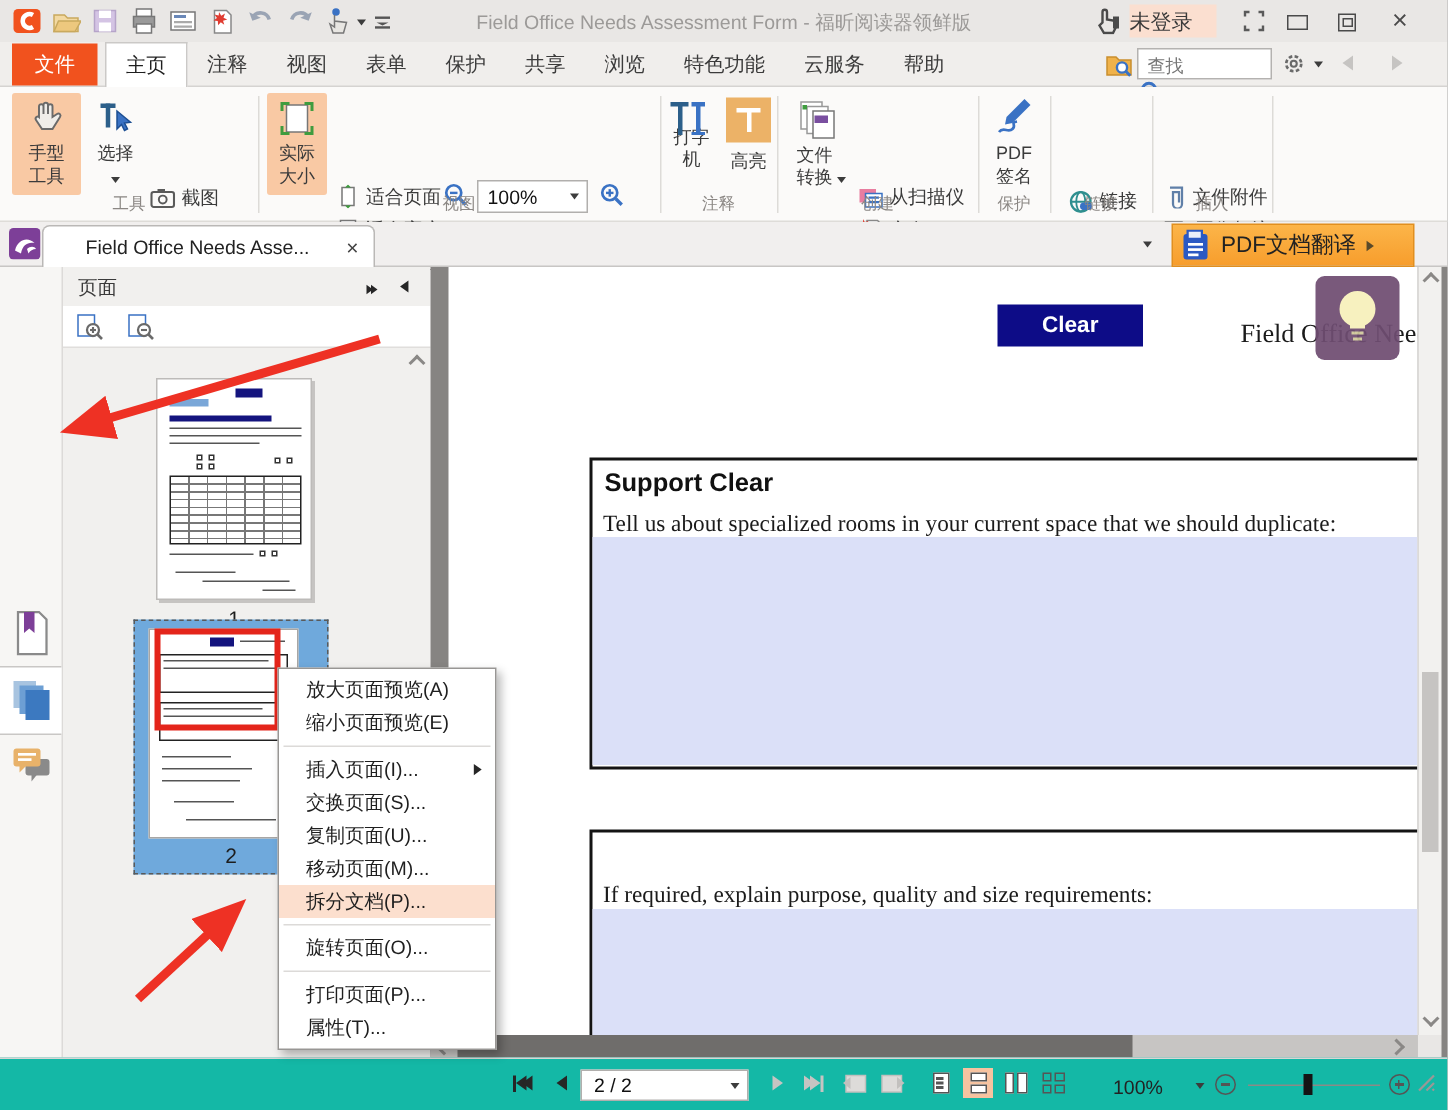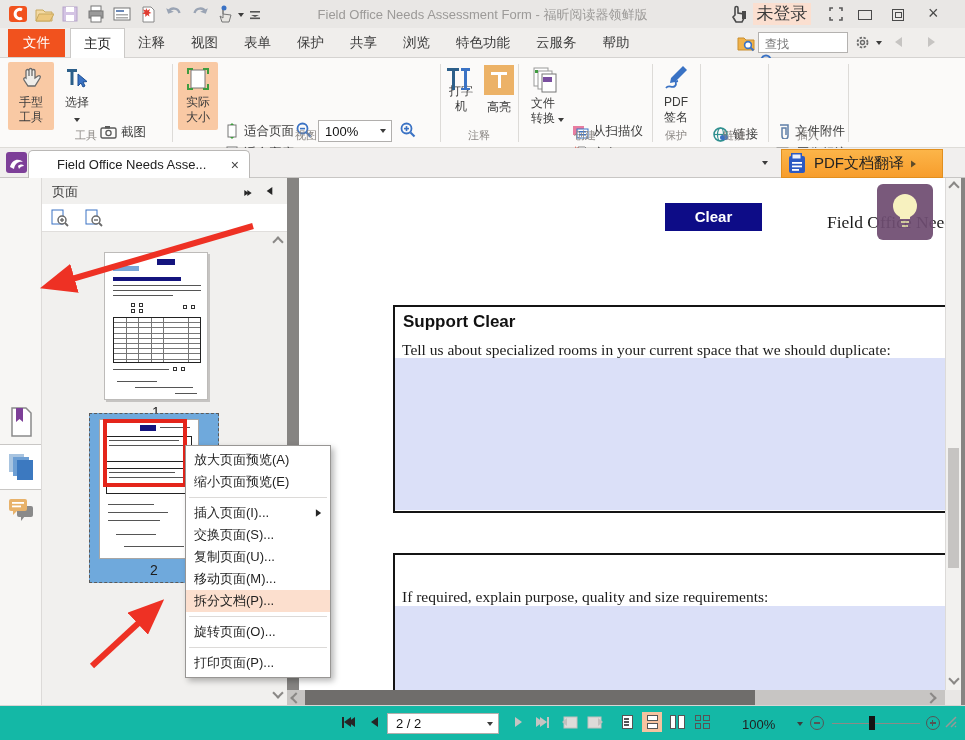--- a/index.html
+++ b/index.html
@@ -14,21 +14,21 @@
   .trg{border-width:5px 0 5px 7px;border-left-color:#c6c4c2}
   .tlg{border-width:5px 7px 5px 0;border-right-color:#c6c4c2}
   .chv{width:6px;height:6px;border:solid #8a8886;border-width:0 2px 2px 0;display:inline-block}
   .chv.up{transform:rotate(-135deg)} .chv.down{transform:rotate(45deg)}
   .chv.left{transform:rotate(135deg)} .chv.right{transform:rotate(-45deg)}
   
   .titlebar{left:0;top:0;width:965px;height:28px;background:#e9e7e5}
   .title-text{left:0;right:0;top:6px;text-align:center;color:#9c9a98;font-size:13px}
   .qicon{top:4px;width:20px;height:20px}
   .login{left:753px;top:3px;width:58px;height:22px;background:#fbdfd0;color:#3a3a3a;
-         text-align:center;line-height:22px;font-size:17px}
+         text-align:left;line-height:22px;font-size:14px}
   .winbtn{top:7px;color:#4a4a4a}
   
   .menubar{left:0;top:28px;width:965px;height:30px;background:#f0eeec;border-bottom:1px solid #d5d3d1;box-sizing:border-box}
   .filebtn{left:8px;top:1px;width:57px;height:28px;background:#f1521e;color:#fff;
            text-align:center;line-height:28px;font-size:13.5px}
   .mtabs{left:70px;top:0;height:30px;display:flex}
   .mtab{padding:0 13px;line-height:30px;color:#3b3b3b;font-size:13.5px}
   .mtab.active{background:#fff;border:1px solid #cbc9c7;border-bottom:none;color:#1f1f1f}
   .searchbox{left:758px;top:4px;width:90px;height:21px;background:#fff;border:1px solid #b4b2b0;box-sizing:border-box}
   .searchbox input{border:none;outline:none;width:62px;height:17px;margin:1px 0 0 4px;font-size:12px;color:#555;background:transparent;font-family:"Liberation Sans",sans-serif}
@@ -75,21 +75,21 @@
   .vsb{left:945px;top:178px;width:16px;height:512px;background:#f2f1ef;border-left:1px solid #dcdad8;box-sizing:border-box}
   .hsb{left:287px;top:690px;width:658px;height:15px;background:#c7c5c3}
   .sbthumbv{left:2px;width:11px;background:#c6c4c2}
   
   .statusbar{left:0;top:705px;width:965px;height:35px;background:#14b8a6;border-top:1px solid #d8d6d4;box-sizing:border-box}
   .sico{width:20px;height:20px;top:6px;display:flex;align-items:center;justify-content:center}
   .docglyph{width:11px;height:14px;border:1.5px solid #555;box-sizing:border-box;background:#fff;position:relative}
   
   .ctxmenu{left:185px;top:445px;width:146px;background:#fff;border:1px solid #989694;
            box-shadow:3px 3px 6px rgba(0,0,0,.28);box-sizing:border-box;padding:3px 0;z-index:60}
-  .mi{height:22px;line-height:22px;padding-left:8px;font-size:13px;color:#1f1f1f;position:relative}
+  .mi{height:22px;line-height:22px;padding-left:18px;font-size:13px;color:#1f1f1f;position:relative}
   .mi.hl{background:#fcdfce}
   .msep{height:1px;background:#dcdad8;margin:4px 3px}
   
   .bulb{left:877px;top:184px;width:56px;height:56px;background:#6f4d72;opacity:.93;border-radius:6px;z-index:40}
   .arrowlayer{left:0;top:0;width:965px;height:740px;z-index:70;pointer-events:none}
 </style>
 </head>
 <body>
 
 <div class="abs titlebar">
@@ -685,20 +685,21 @@
     <span class="tri tr abs" style="right:8px;top:6px;transform:scale(.75)"></span>
   </div>
   <div class="mi">交换页面(S)...</div>
   <div class="mi">复制页面(U)...</div>
   <div class="mi">移动页面(M)...</div>
   <div class="mi hl">拆分文档(P)...</div>
   <div class="msep"></div>
   <div class="mi">旋转页面(O)...</div>
   <div class="msep"></div>
   <div class="mi">打印页面(P)...</div>
+  <div class="mi">属性(T)...</div>
 </div>
 
 <div class="abs bulb">
   <svg width="56" height="56">
     <circle cx="28" cy="22" r="12" fill="#f7f0bb"></circle>
     <rect x="23" y="32" width="10" height="3" fill="#f7f0bb"></rect>
     <rect x="24" y="37" width="8" height="2" fill="#cfc89a"></rect>
     <rect x="25" y="41" width="6" height="2" fill="#cfc89a"></rect>
   </svg>
 </div>

